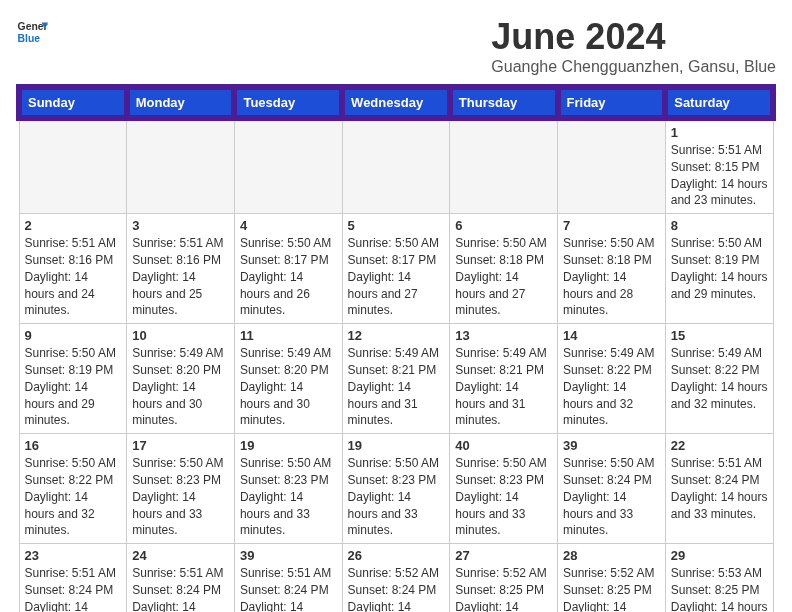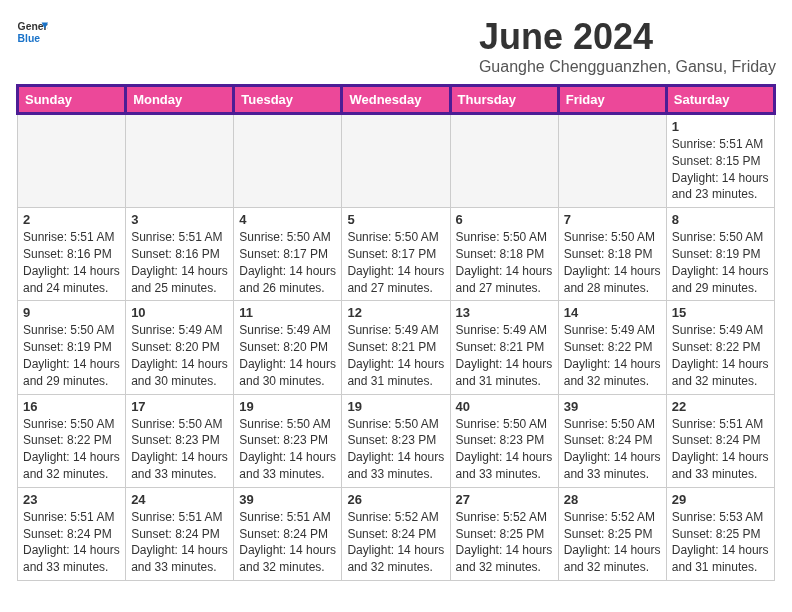--- a/index.html
+++ b/index.html
@@ -36,27 +36,27 @@
     .subtitle {
       font-size: 16px;
       color: #555;
     }
     .calendar {
       width: 100%;
       border-collapse: collapse;
       font-size: 10px;
     }
     .calendar thead tr th {
-      background: #ec4899;
+      background: #1d4ed8;
       color: #fff;
       text-align: left;
       padding: 5px 6px;
       font-size: 13px;
       font-weight: bold;
-      border: 3px solid #4c1d95;
+      border: 6px solid #4c1d95;
     }
     .calendar tbody tr td {
       border: 1px solid #ccc;
       vertical-align: top;
       padding: 4px 5px;
       width: 14.28%;
       min-height: 70px;
       height: 80px;
       background: #fff;
     }
@@ -82,21 +82,21 @@
 <div class="header-area">
   <div class="logo">
     <svg class="logo-icon" viewBox="0 0 40 40" xmlns="http://www.w3.org/2000/svg">
       <text x="2" y="18" font-size="13" font-weight="bold" fill="#333">General</text>
       <text x="2" y="32" font-size="13" font-weight="bold" fill="#1a73c9">Blue</text>
       <polygon points="32,8 40,8 36,16" fill="#1a73c9"></polygon>
     </svg>
   </div>
   <div class="title-block">
     <div class="month-title">June 2024</div>
-    <div class="subtitle">Guanghe Chengguanzhen, Gansu, Friday</div>
+    <div class="subtitle">Guanghe Chengguanzhen, Gansu, Blue</div>
   </div>
 </div>
 
 <table class="calendar">
   <thead>
     <tr>
     <th>Sunday</th>
         <th>Monday</th>
         <th>Tuesday</th>
         <th>Wednesday</th>

